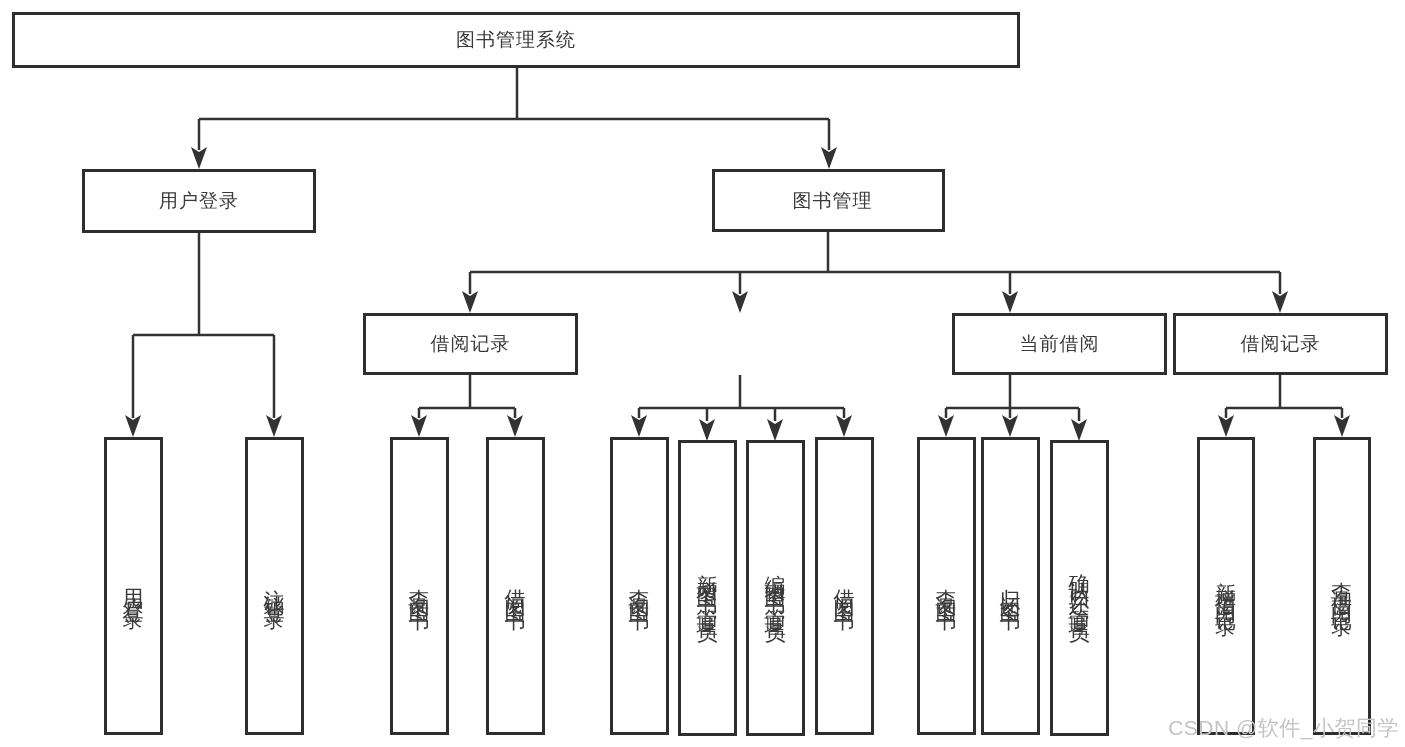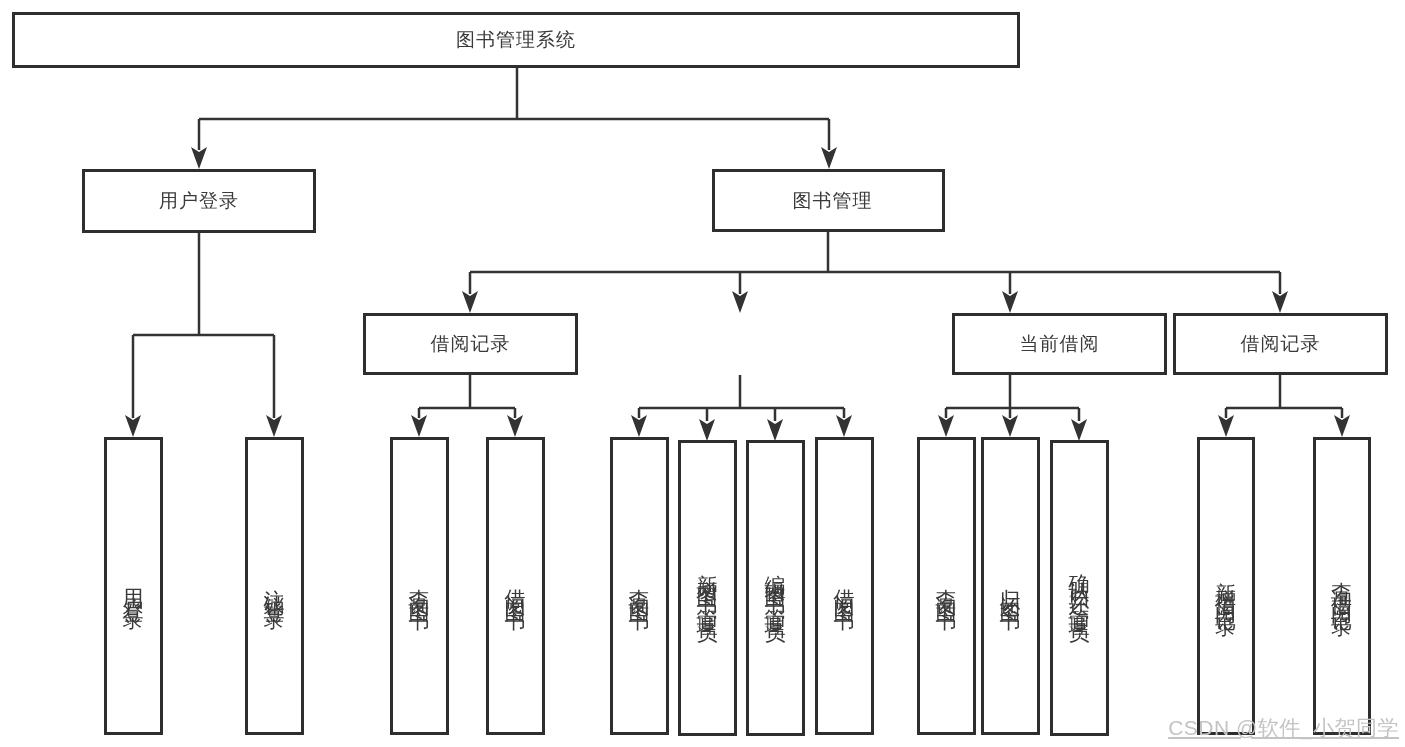--- a/index.html
+++ b/index.html
@@ -28,21 +28,20 @@
     line-height:1;
     white-space:nowrap;
   }
   .watermark{
     position:absolute;
     right:6px;bottom:5px;
     font-size:21px;
     color:#c3c3c3;
     letter-spacing:0.5px;
     z-index:5;
-    text-decoration:underline;
   }
 </style>
 </head>
 <body>
 
 <div class="stage">
 
   <svg class="connectors" width="1405" height="747" viewBox="0 0 1405 747">
     <g stroke="#333333" stroke-width="2.5" fill="none">
 

